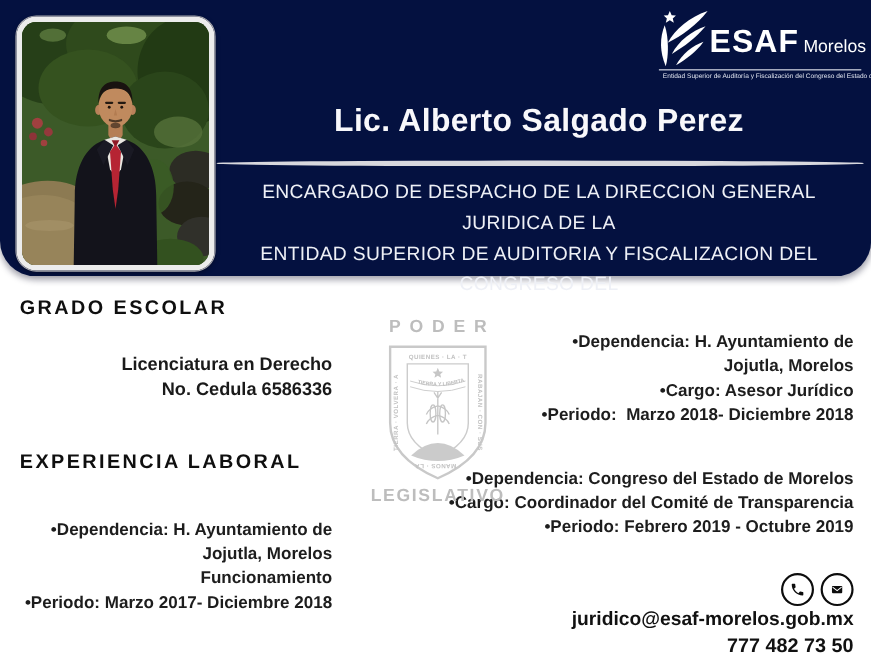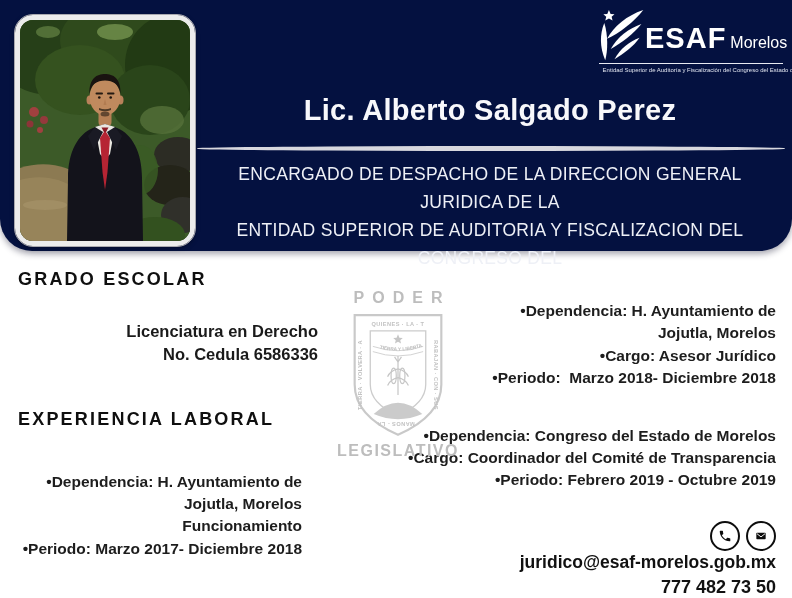--- a/index.html
+++ b/index.html
@@ -28,21 +28,21 @@
 
   
   .photo{position:absolute;left:15px;top:15px;width:170px;height:221px;border:5px solid #ececec;
          outline:1px solid #a9a9af;border-radius:18px;overflow:hidden;z-index:5;
          box-shadow:0 2px 5px rgba(0,0,0,.35);background:#3c5a28;}
 
   
   .h-section{position:absolute;left:18px;font-size:18px;font-weight:bold;color:#0f0f0f;
              letter-spacing:2.2px;}
   #h-edu{top:269px;} #h-exp{top:409px;}
-  .edu-block{position:absolute;left:36px;top:320px;width:282px;text-align:right;
+  .edu-block{position:absolute;left:20px;top:320px;width:282px;text-align:right;
              font-size:16.5px;font-weight:bold;color:#1a1a1a;line-height:23px;}
   .entry{position:absolute;text-align:right;font-size:15.5px;font-weight:bold;color:#1d1d1d;}
   .entry div{white-space:pre-wrap;}
   #entry-0{left:20px;top:471px;width:282px;line-height:22.2px;}
   #entry-1{right:16px;top:300px;width:340px;line-height:22.4px;}
   #entry-2{right:16px;top:425px;width:380px;line-height:22.2px;}
 
   
   .watermark{position:absolute;left:332px;top:289px;width:132px;text-align:center;
              color:#bdbdbd;z-index:0;}

